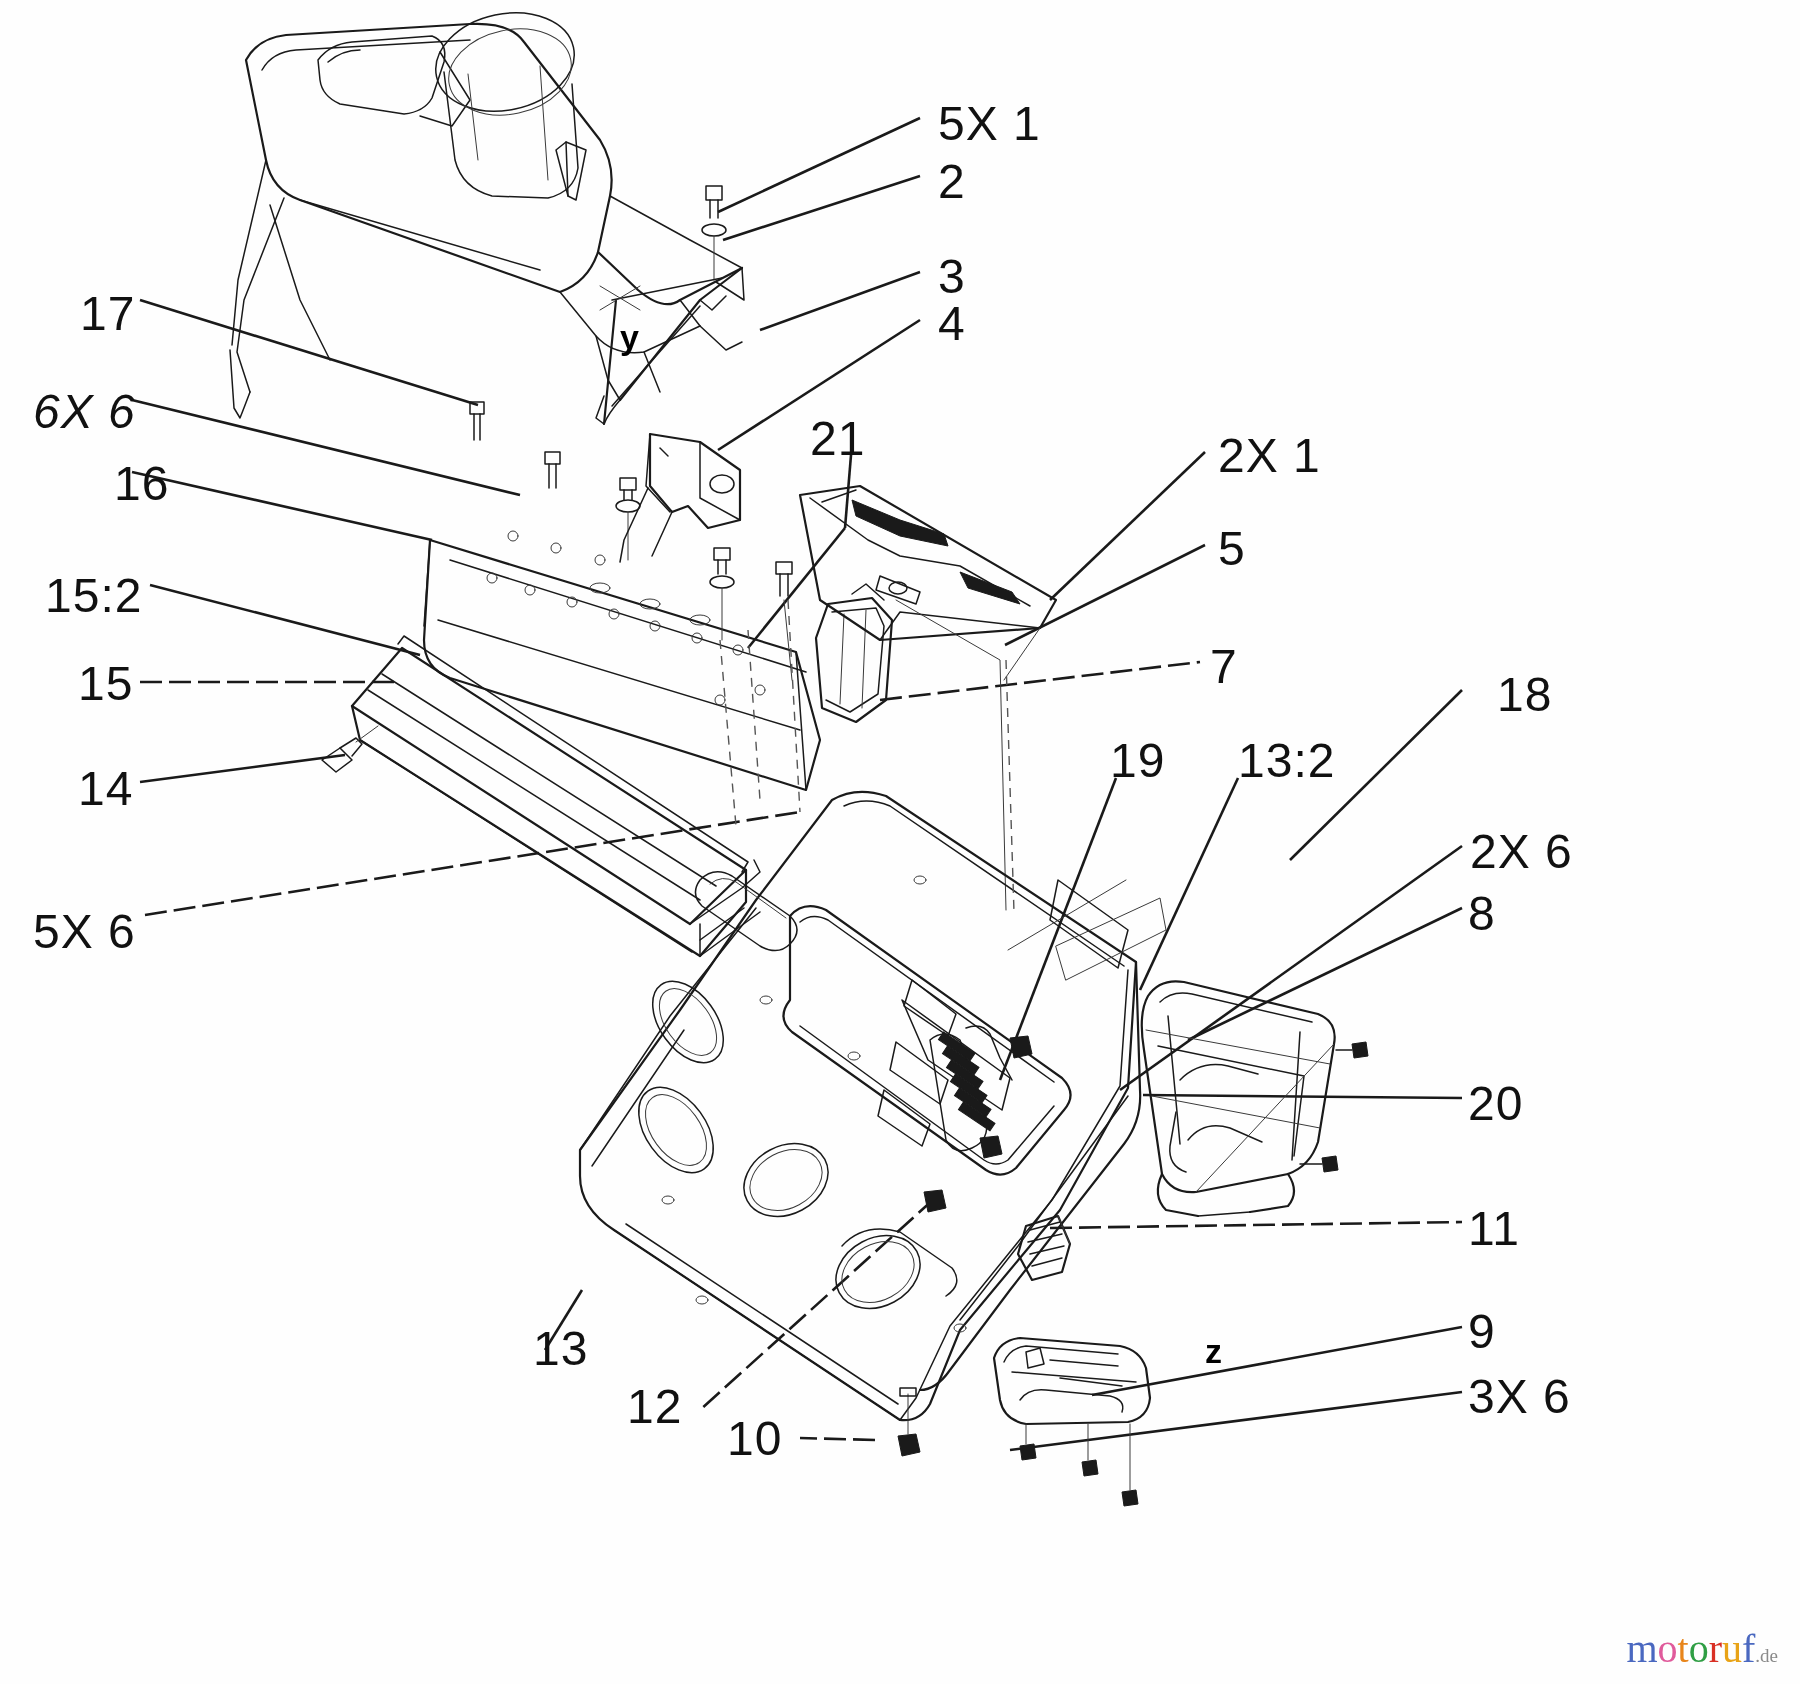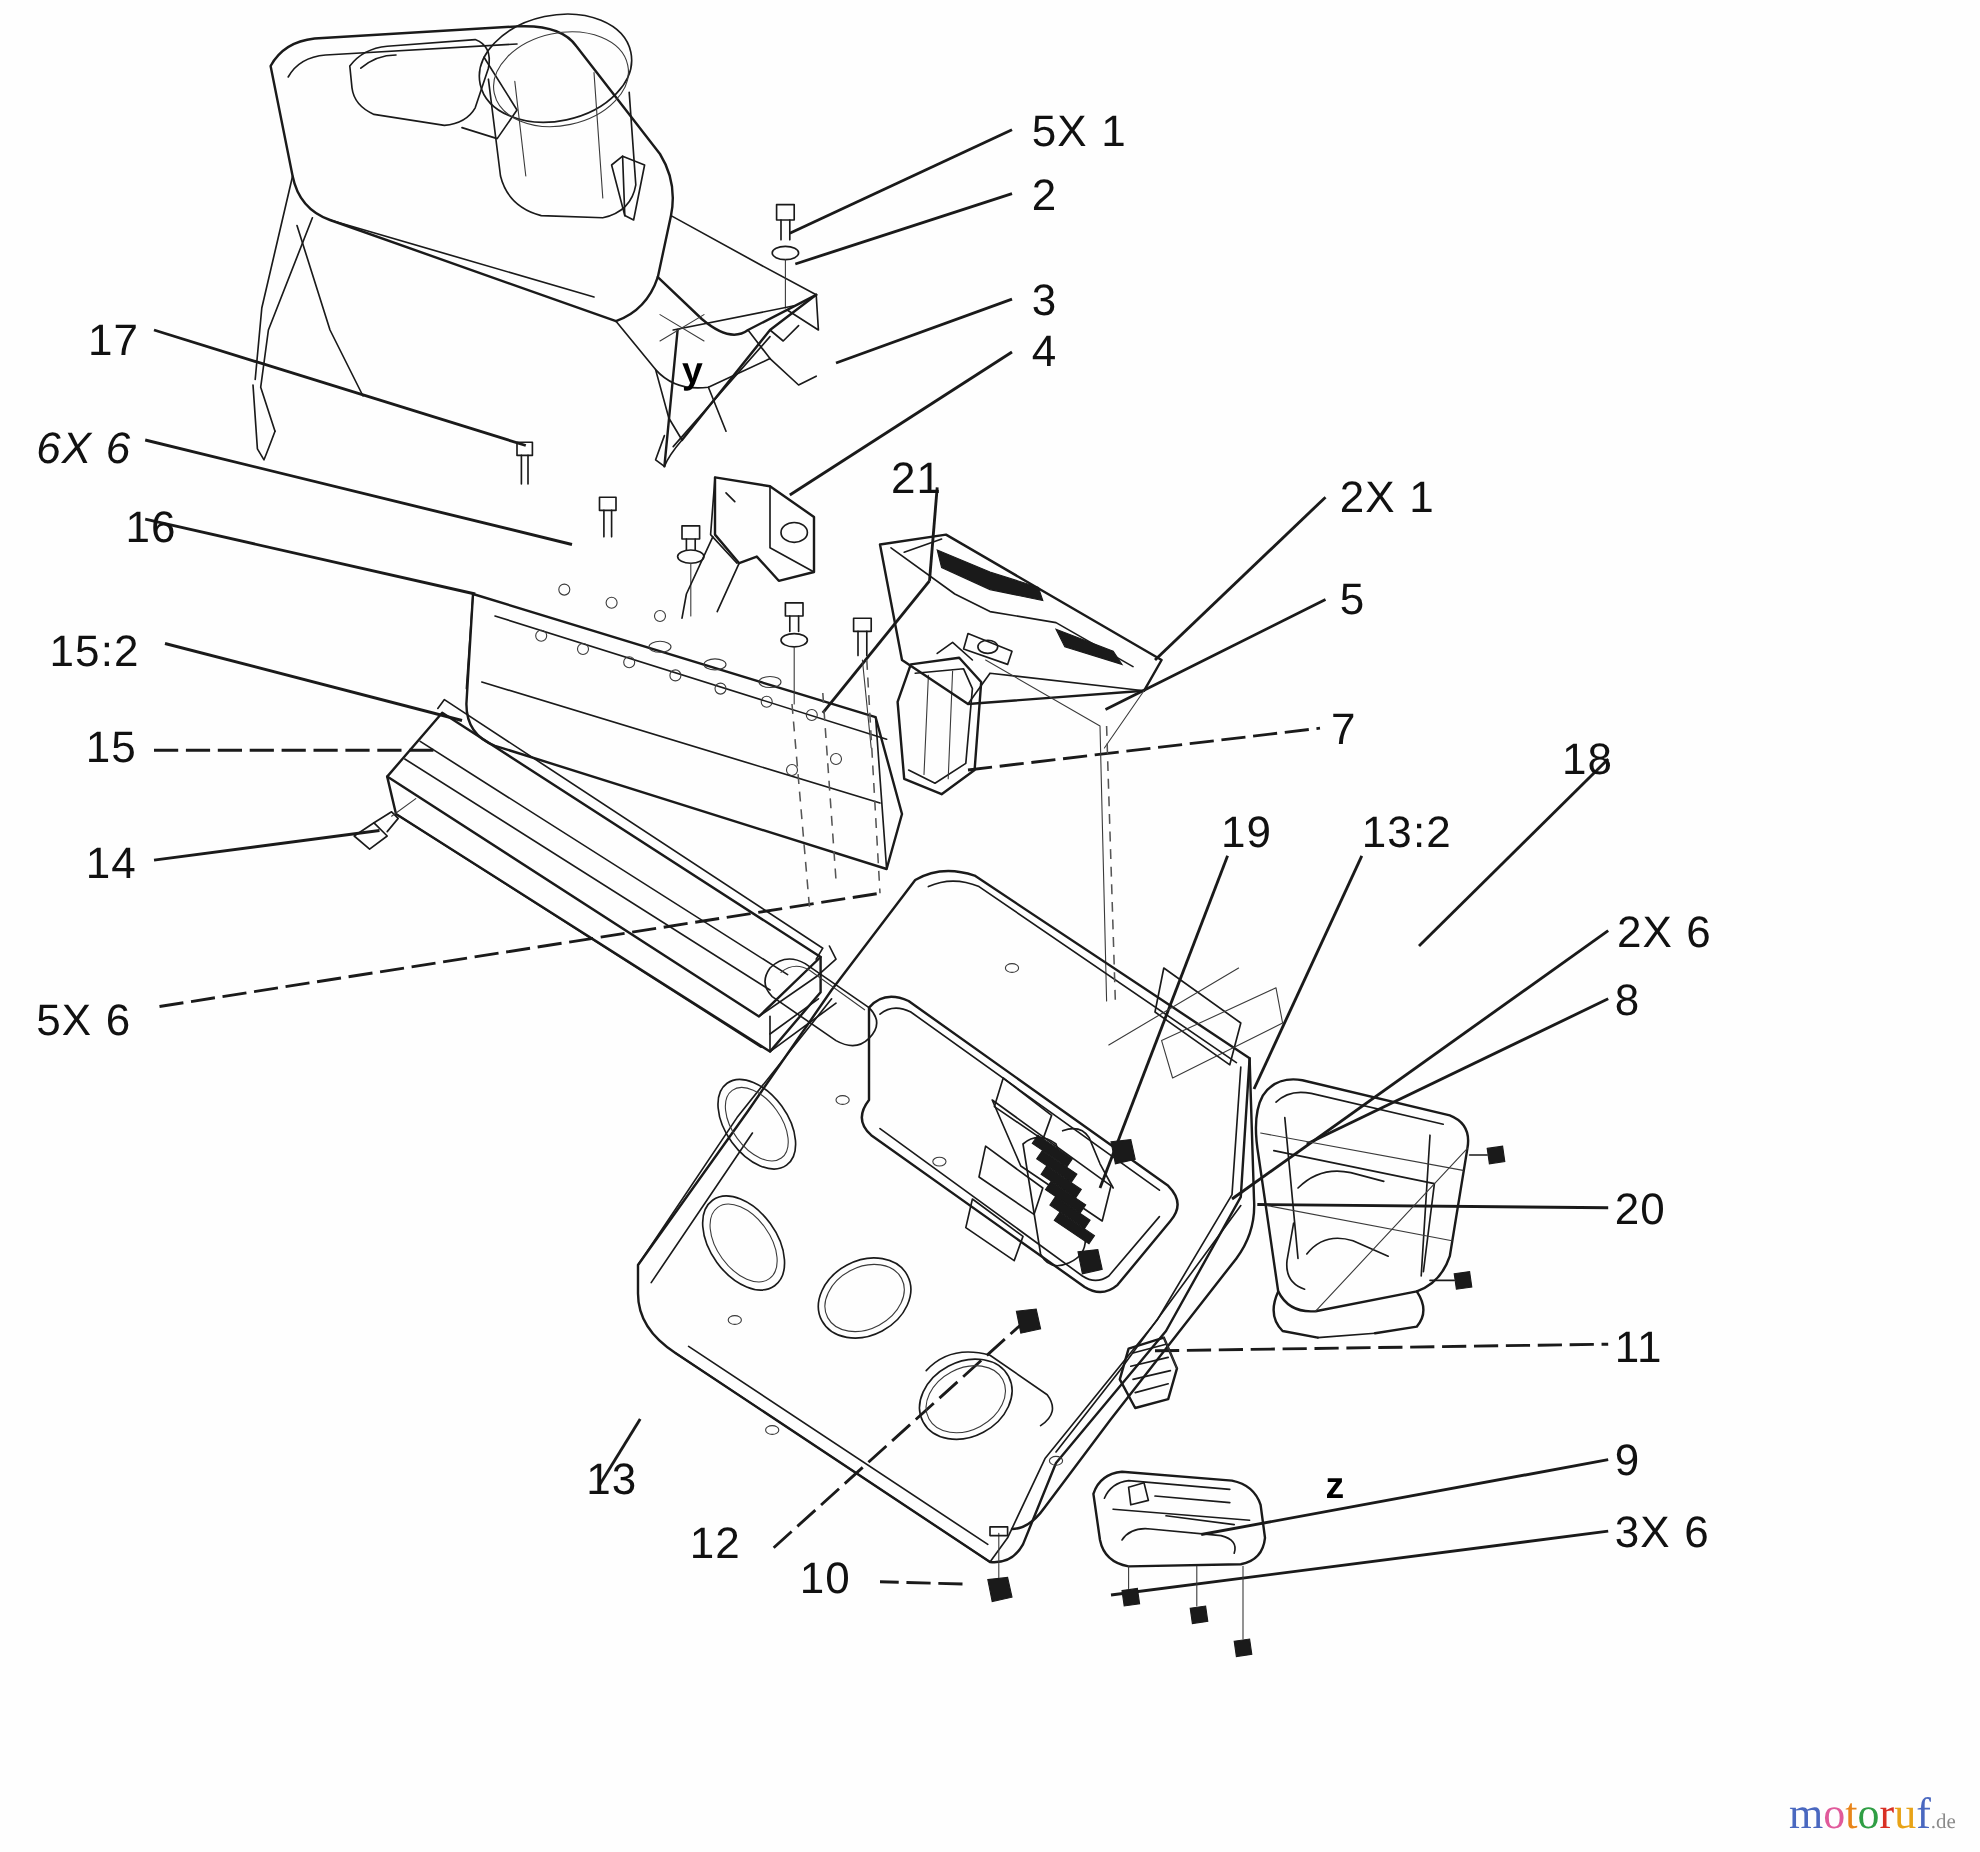--- a/index.html
+++ b/index.html
@@ -13,21 +13,21 @@
   }
   #sheet{
     position:relative;
     width:1800px;height:1684px;
     background:#fefefe;
   }
   #artwork{position:absolute;left:0;top:0;width:1800px;height:1684px;}
   .callout{
     position:absolute;
     font-family:"Liberation Sans", sans-serif;
-    font-size:40px;
+    font-size:48px;
     line-height:1;
     letter-spacing:1px;
     color:#111;
     white-space:nowrap;
     -webkit-font-smoothing:none;
   }
   .marker{
     position:absolute;
     font-family:"Liberation Sans", sans-serif;
     font-size:34px;
@@ -387,21 +387,21 @@
 
   <div class="callout" style="left:938px;top:100px;">5X 1</div>
   <div class="callout" style="left:938px;top:158px;">2</div>
   <div class="callout" style="left:938px;top:253px;">3</div>
   <div class="callout" style="left:938px;top:300px;">4</div>
   <div class="callout" style="left:810px;top:415px;">21</div>
 
   <div class="callout" style="left:1218px;top:432px;">2X 1</div>
   <div class="callout" style="left:1218px;top:525px;">5</div>
   <div class="callout" style="left:1210px;top:643px;">7</div>
-  <div class="callout" style="left:1420px;top:671px;">18</div>
+  <div class="callout" style="left:1497px;top:671px;">18</div>
   <div class="callout" style="left:1110px;top:737px;">19</div>
   <div class="callout" style="left:1238px;top:737px;">13:2</div>
   <div class="callout" style="left:1470px;top:828px;">2X 6</div>
   <div class="callout" style="left:1468px;top:890px;">8</div>
   <div class="callout" style="left:1468px;top:1080px;">20</div>
   <div class="callout" style="left:1468px;top:1205px;">11</div>
   <div class="callout" style="left:1468px;top:1308px;">9</div>
   <div class="callout" style="left:1468px;top:1373px;">3X 6</div>
 
   <div class="callout" style="left:518px;top:1325px;margin-left:15px;">13</div>

